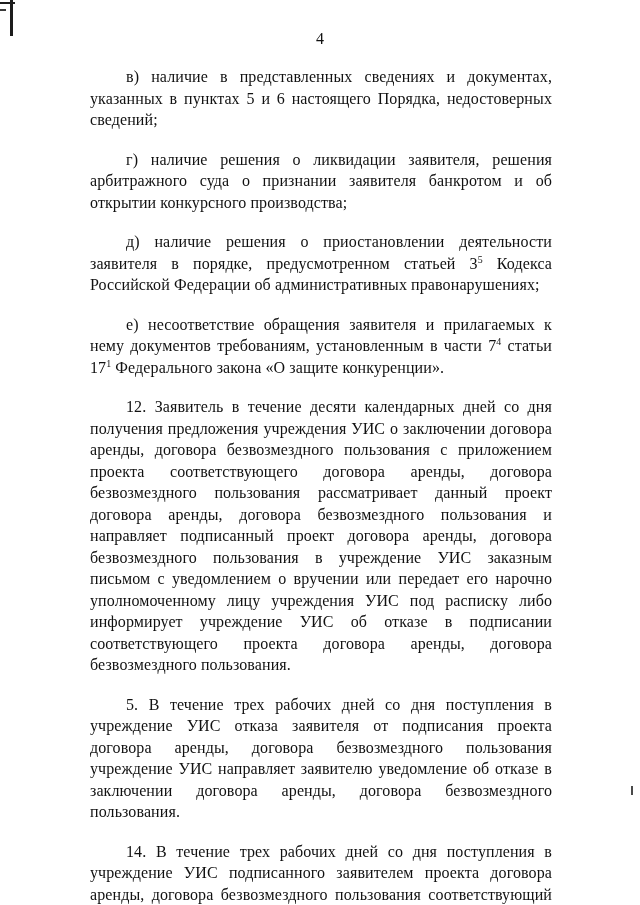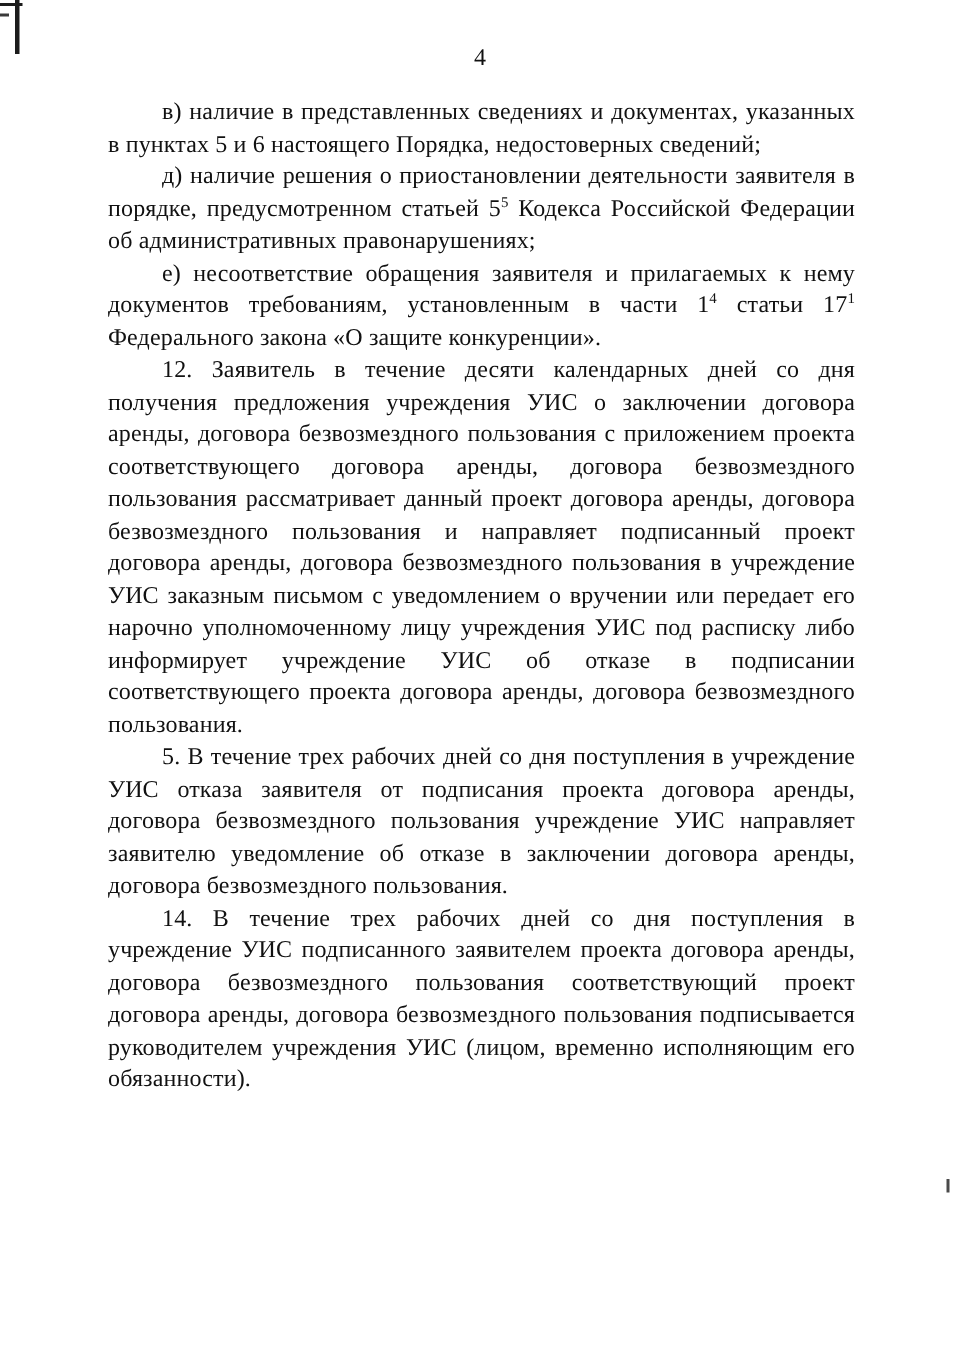--- a/index.html
+++ b/index.html
@@ -24,21 +24,21 @@
     color: #111111;
   }
   .content {
     margin: 16px 70px 0 72px;
     text-align: justify;
     font-size: 16px;
     line-height: 21.5px;
     letter-spacing: 0.1px;
   }
   .content p {
-    margin: 0;
+    margin: 18px;
     padding: 0;
     text-indent: 36px;
   }
   .content sup {
     font-size: 0.62em;
     line-height: 0;
     vertical-align: super;
   }
   
   .artifact {
@@ -57,20 +57,21 @@
 
   <div class="artifact artifact-vline"></div>
   <div class="artifact artifact-dash-a"></div>
   <div class="artifact artifact-dash-b"></div>
   <div class="artifact artifact-right"></div>
 
   <div class="page-number">4</div>
 
   <div class="content">
       <p><span>в) наличие в представленных сведениях и документах, указанных в пунктах 5 и 6 настоящего Порядка, недостоверных сведений;</span></p>
-      <p><span>д) наличие решения о приостановлении деятельности заявителя в порядке, предусмотренном статьей 5</span><sup>5</sup><span> Кодекса Российской Федерации об административных правонарушениях;</span></p>
-      <p><span>е) несоответствие обращения заявителя и прилагаемых к нему документов требованиям, установленным в части 1</span><sup>4</sup><span> статьи 17</span><sup>1</sup><span> Федерального закона «О защите конкуренции».</span></p>
+      <p><span>г) наличие решения о ликвидации заявителя, решения арбитражного суда о признании заявителя банкротом и об открытии конкурсного производства;</span></p>
+      <p><span>д) наличие решения о приостановлении деятельности заявителя в порядке, предусмотренном статьей 3</span><sup>5</sup><span> Кодекса Российской Федерации об административных правонарушениях;</span></p>
+      <p><span>е) несоответствие обращения заявителя и прилагаемых к нему документов требованиям, установленным в части 7</span><sup>4</sup><span> статьи 17</span><sup>1</sup><span> Федерального закона «О защите конкуренции».</span></p>
       <p><span>12. Заявитель в течение десяти календарных дней со дня получения предложения учреждения УИС о заключении договора аренды, договора безвозмездного пользования с приложением проекта соответствующего договора аренды, договора безвозмездного пользования рассматривает данный проект договора аренды, договора безвозмездного пользования и направляет подписанный проект договора аренды, договора безвозмездного пользования в учреждение УИС заказным письмом с уведомлением о вручении или передает его нарочно уполномоченному лицу учреждения УИС под расписку либо информирует учреждение УИС об отказе в подписании соответствующего проекта договора аренды, договора безвозмездного пользования.</span></p>
       <p><span>5. В течение трех рабочих дней со дня поступления в учреждение УИС отказа заявителя от подписания проекта договора аренды, договора безвозмездного пользования учреждение УИС направляет заявителю уведомление об отказе в заключении договора аренды, договора безвозмездного пользования.</span></p>
       <p><span>14. В течение трех рабочих дней со дня поступления в учреждение УИС подписанного заявителем проекта договора аренды, договора безвозмездного пользования соответствующий проект договора аренды, договора безвозмездного пользования подписывается руководителем учреждения УИС (лицом, временно исполняющим его обязанности).</span></p>
     </div>
 
 </div>
 
 </body></html>

